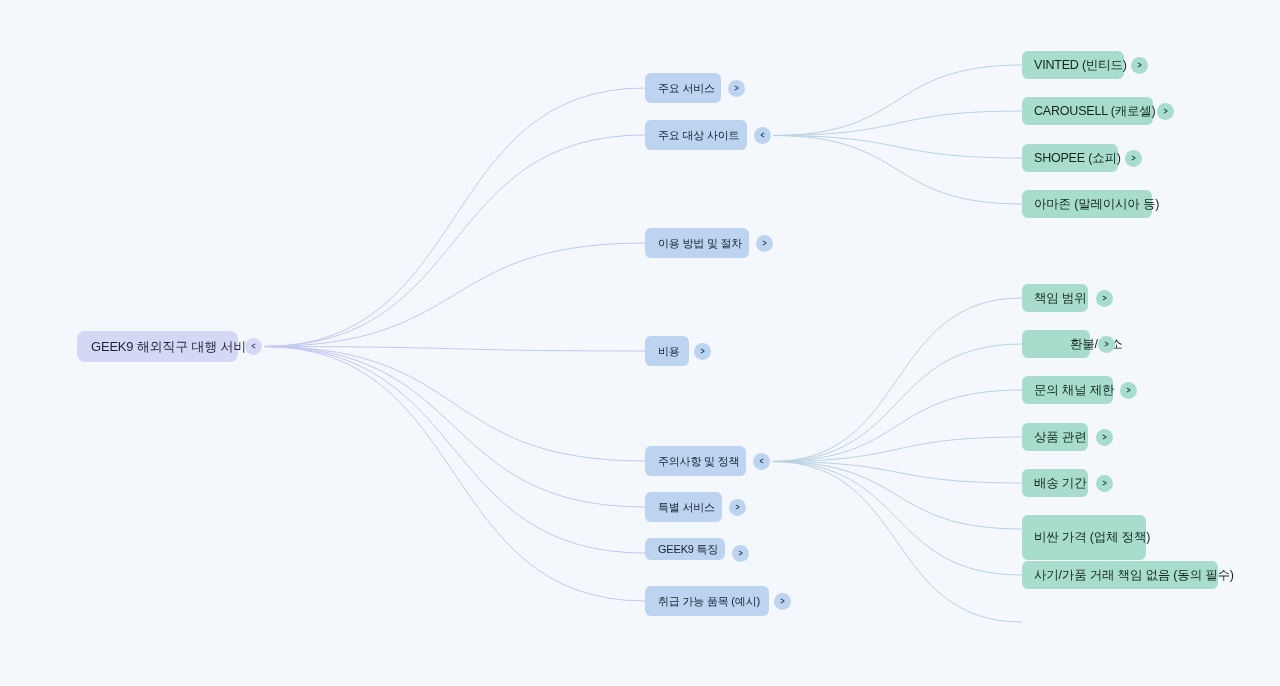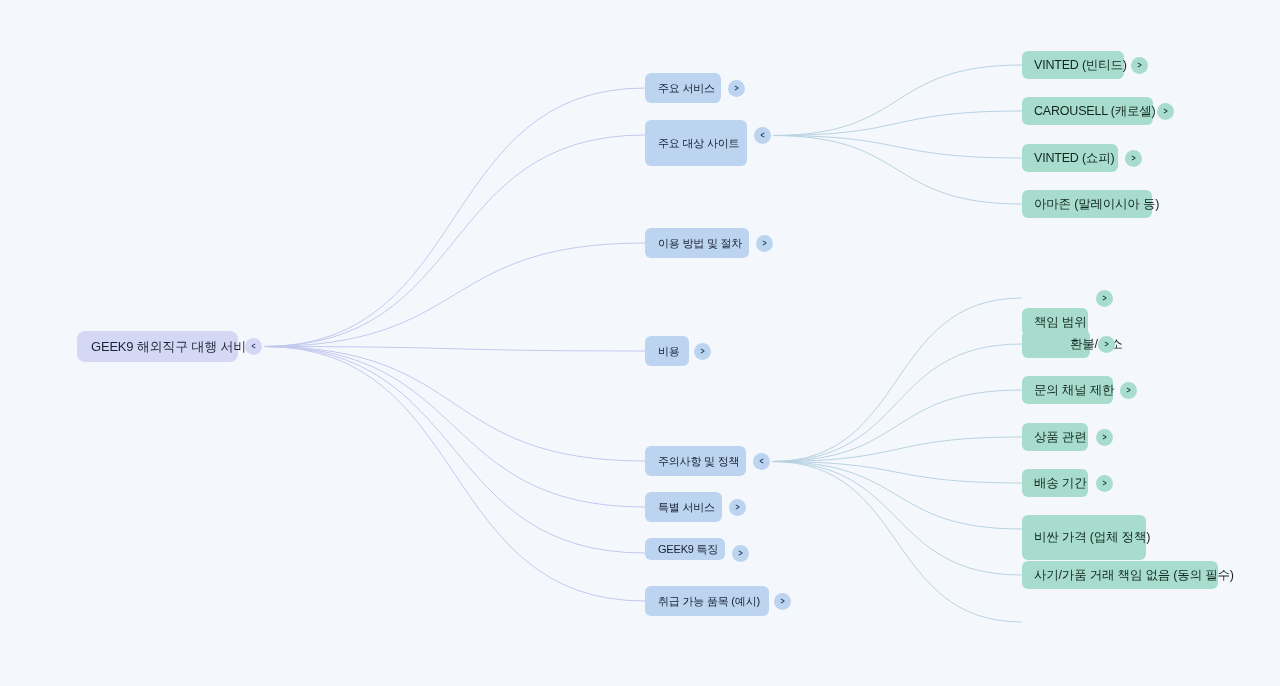--- a/index.html
+++ b/index.html
@@ -127,21 +127,21 @@
     </div>
     <div class="toggle t0" style="left: 245px; top: 338px;">
       <span>&lt;</span>
     </div>
     <div class="node lvl1" style="left: 645px; top: 73px; width: 76px; height: 30px;">
       <span class="label">주요 서비스</span>
     </div>
     <div class="toggle t1" style="left: 728px; top: 80px;">
       <span>&gt;</span>
     </div>
-    <div class="node lvl1" style="left: 645px; top: 120px; width: 102px; height: 46px;">
+    <div class="node lvl1" style="left: 645px; top: 120px; width: 102px; height: 30px;">
       <span class="label">주요 대상 사이트</span>
     </div>
     <div class="toggle t1" style="left: 754px; top: 127px;">
       <span>&lt;</span>
     </div>
     <div class="node lvl1" style="left: 645px; top: 228px; width: 104px; height: 30px;">
       <span class="label">이용 방법 및 절차</span>
     </div>
     <div class="toggle t1" style="left: 756px; top: 235px;">
       <span>&gt;</span>
@@ -182,29 +182,29 @@
     <div class="toggle t2" style="left: 1131px; top: 57px;">
       <span>&gt;</span>
     </div>
     <div class="node lvl2" style="left: 1022px; top: 97px; width: 131px; height: 28px;">
       <span class="label">CAROUSELL (캐로셀)</span>
     </div>
     <div class="toggle t2" style="left: 1157px; top: 103px;">
       <span>&gt;</span>
     </div>
     <div class="node lvl2" style="left: 1022px; top: 144px; width: 96px; height: 28px;">
-      <span class="label">VINTED (쇼피)</span>
+      <span class="label">SHOPEE (쇼피)</span>
     </div>
     <div class="toggle t2" style="left: 1125px; top: 150px;">
       <span>&gt;</span>
     </div>
     <div class="node lvl2" style="left: 1022px; top: 190px; width: 130px; height: 28px;">
       <span class="label">아마존 (말레이시아 등)</span>
     </div>
-    <div class="node lvl2" style="left: 1022px; top: 284px; width: 66px; height: 28px; margin-top: 24px;">
+    <div class="node lvl2" style="left: 1022px; top: 284px; width: 66px; height: 28px;">
       <span class="label">책임 범위</span>
     </div>
     <div class="toggle t2" style="left: 1096px; top: 290px;">
       <span>&gt;</span>
     </div>
     <div class="node lvl2" style="left: 1022px; top: 330px; width: 68px; height: 28px; padding-left: 48px;">
       <span class="label">환불/취소</span>
     </div>
     <div class="toggle t2" style="left: 1098px; top: 336px;">
       <span>&gt;</span>

